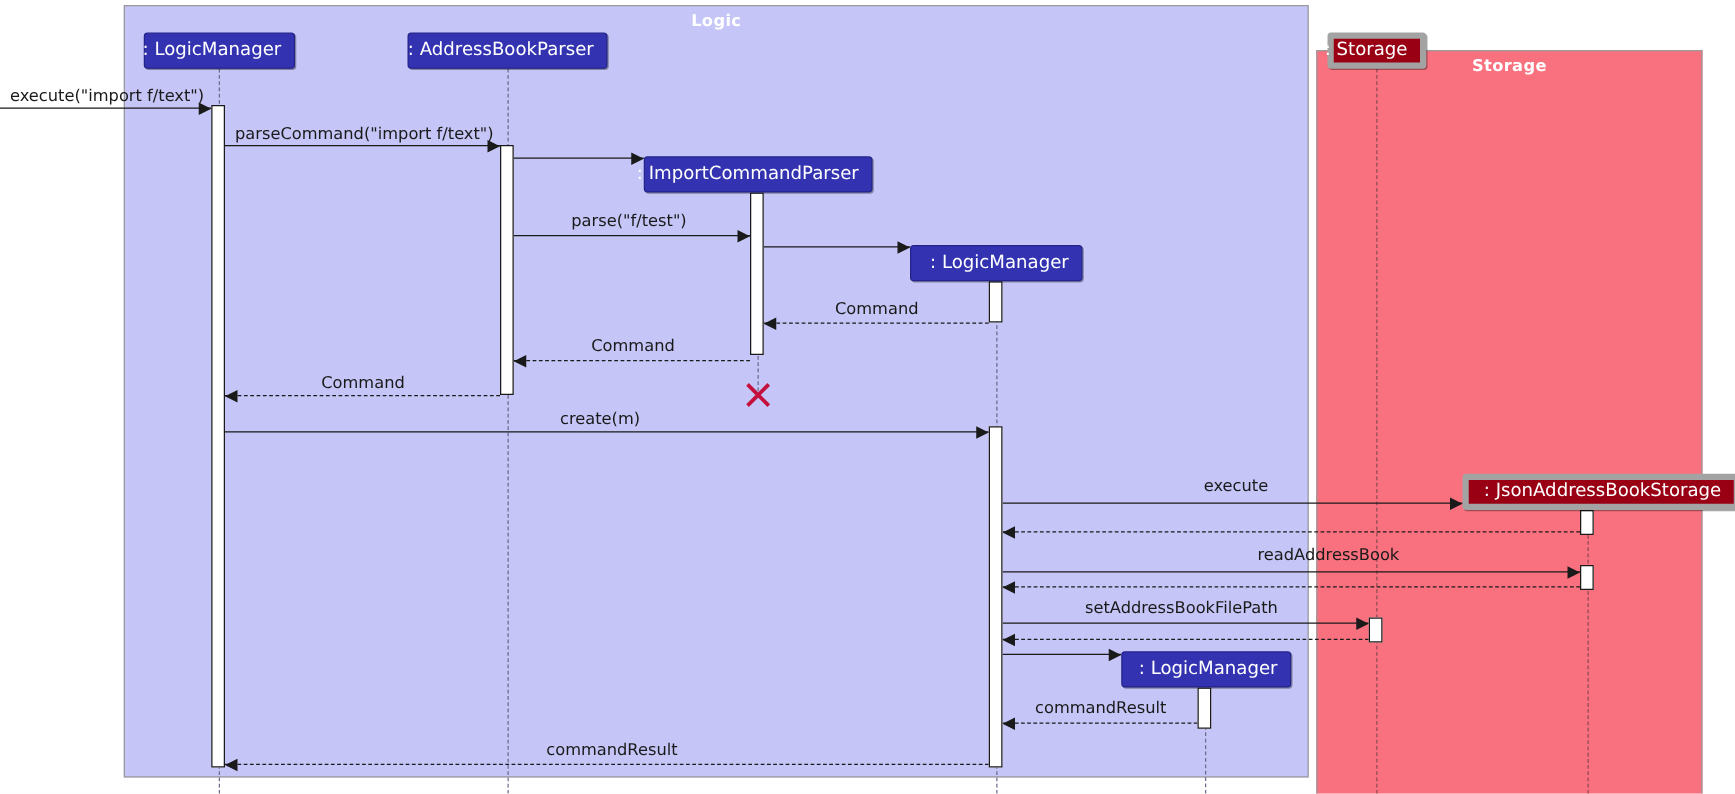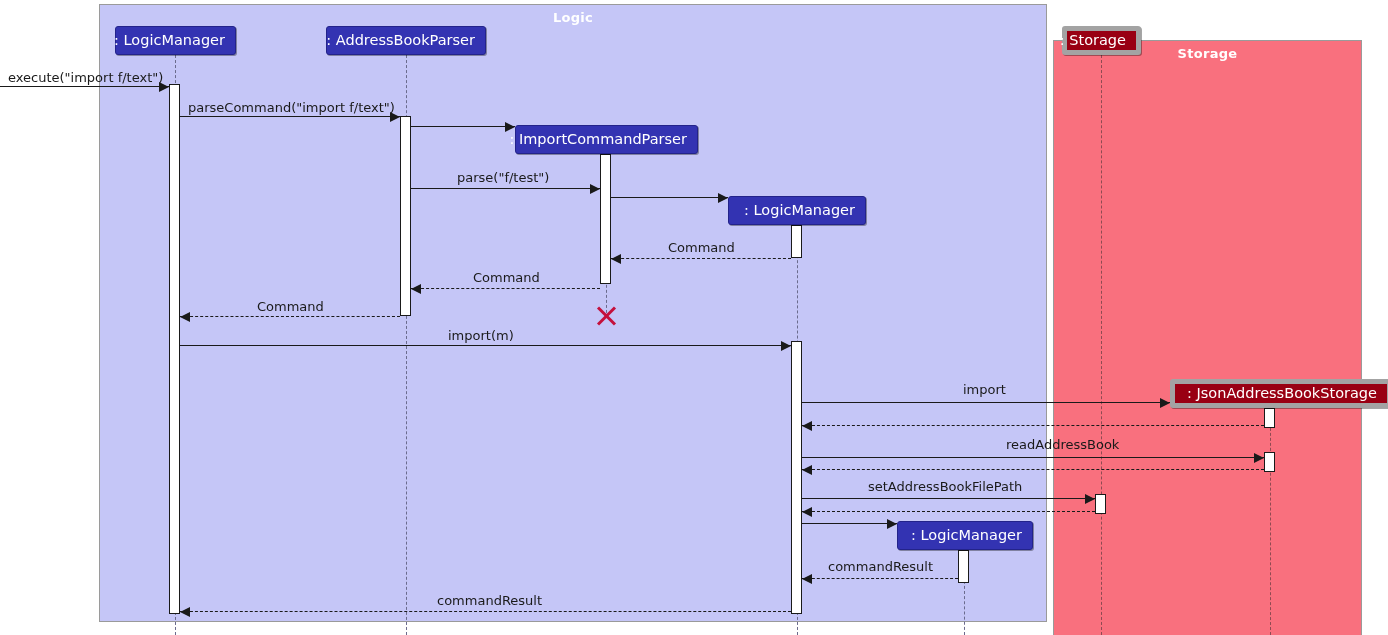--- a/index.html
+++ b/index.html
@@ -165,24 +165,24 @@
       <div class="arrow-left" style="left: 611px; top: 254px;"></div>
       <div class="msg-label" style="left: 668px; top: 240px;">Command</div>
       <div class="msg-line dashed" style="left: 411px; top: 288px; width: 189px;"></div>
       <div class="arrow-left" style="left: 411px; top: 284px;"></div>
       <div class="msg-label" style="left: 473px; top: 270px;">Command</div>
       <div class="msg-line dashed" style="left: 180px; top: 316px; width: 220px;"></div>
       <div class="arrow-left" style="left: 180px; top: 312px;"></div>
       <div class="msg-label" style="left: 257px; top: 299px;">Command</div>
       <div class="msg-line" style="left: 180px; top: 345px; width: 611px;"></div>
       <div class="arrow-right" style="left: 781px; top: 341px;"></div>
-      <div class="msg-label" style="left: 448px; top: 328px;">import(m)</div>
+      <div class="msg-label" style="left: 448px; top: 328px;">create(m)</div>
       <div class="msg-line" style="left: 802px; top: 402px; width: 368px;"></div>
       <div class="arrow-right" style="left: 1160px; top: 398px;"></div>
-      <div class="msg-label" style="left: 963px; top: 382px;">import</div>
+      <div class="msg-label" style="left: 963px; top: 382px;">execute</div>
       <div class="msg-line dashed" style="left: 802px; top: 425px; width: 462px;"></div>
       <div class="arrow-left" style="left: 802px; top: 421px;"></div>
       <div class="msg-line" style="left: 802px; top: 457px; width: 462px;"></div>
       <div class="arrow-right" style="left: 1254px; top: 453px;"></div>
       <div class="msg-label" style="left: 974px; top: 437px; margin-left: 32px;">readAddressBook</div>
       <div class="msg-line dashed" style="left: 802px; top: 469px; width: 462px;"></div>
       <div class="arrow-left" style="left: 802px; top: 465px;"></div>
       <div class="msg-line" style="left: 802px; top: 498px; width: 293px;"></div>
       <div class="arrow-right" style="left: 1085px; top: 494px;"></div>
       <div class="msg-label" style="left: 868px; top: 479px;">setAddressBookFilePath</div>

